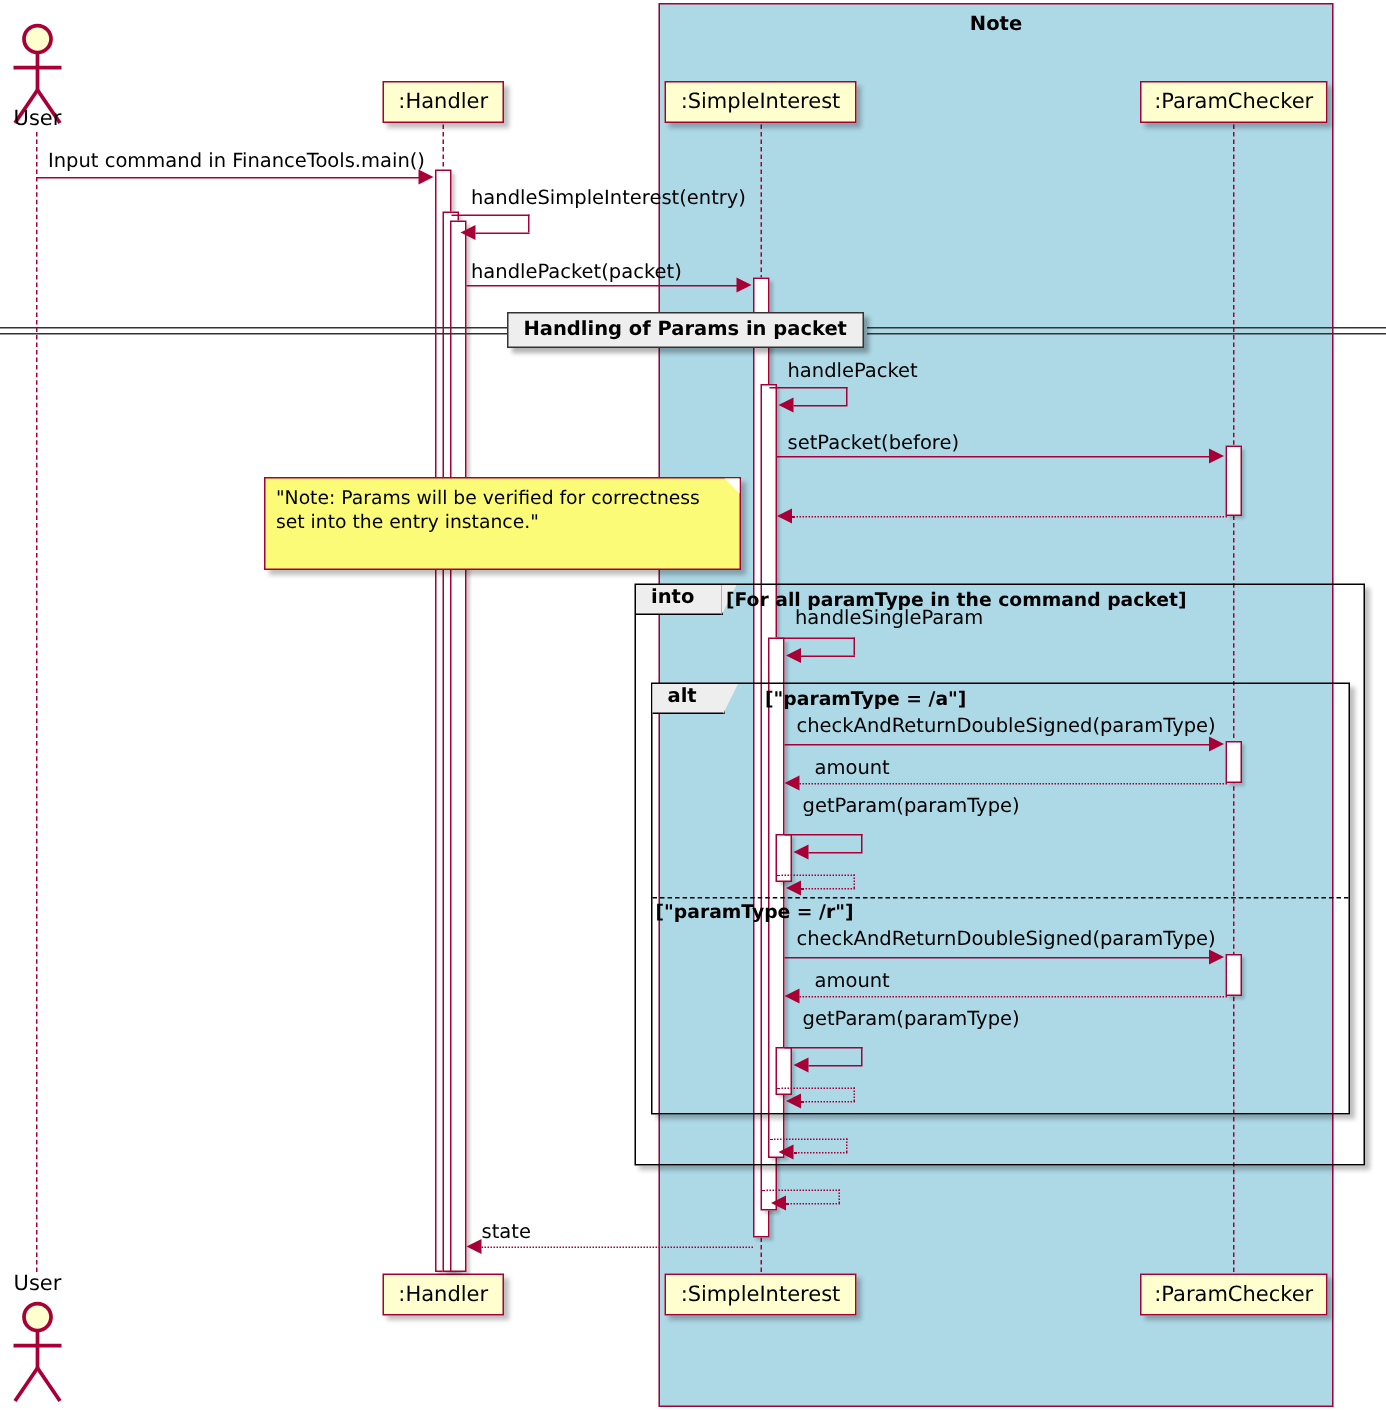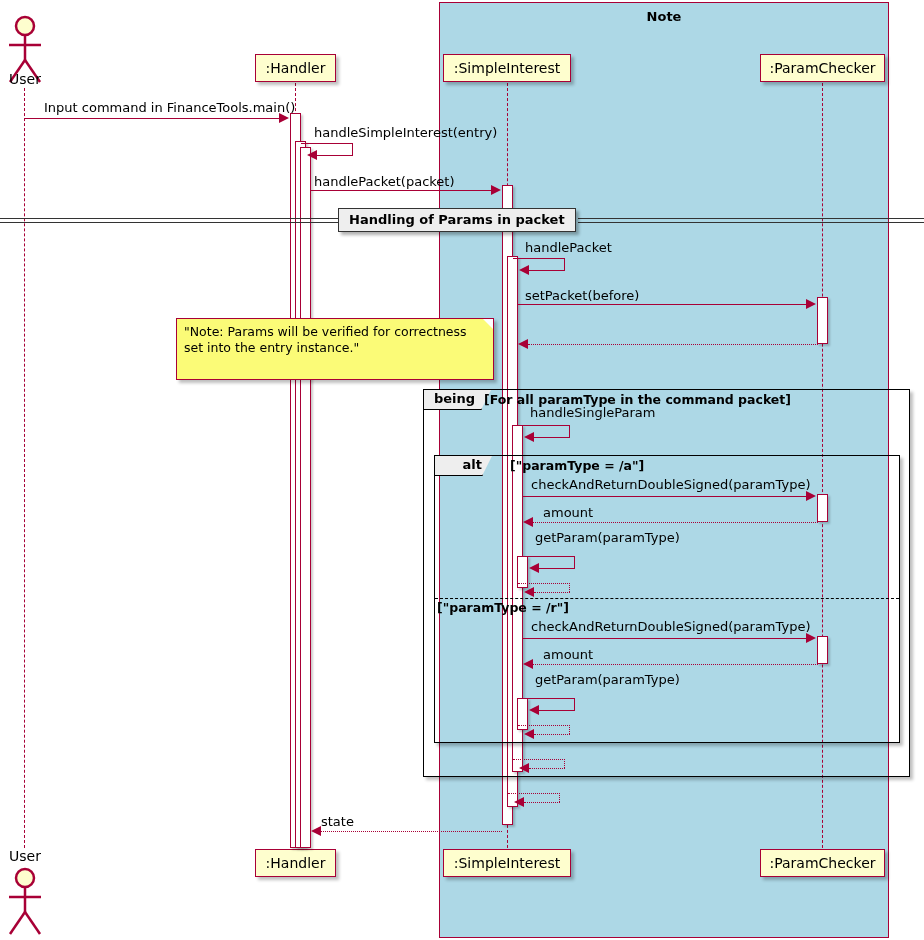--- a/index.html
+++ b/index.html
@@ -245,21 +245,21 @@
   <div class="abs activation" style="left:517px; top:556px; width:11px; height:32px;"></div>
 
   <div class="abs activation" style="left:517px; top:698px; width:11px; height:32px;"></div>
 
   <div class="abs activation" style="left:817px; top:297px; width:11px; height:47px;"></div>
 
   <div class="abs activation" style="left:817px; top:494px; width:11px; height:28px;"></div>
 
   <div class="abs activation" style="left:817px; top:636px; width:11px; height:28px;"></div>
 
-  <div class="abs msg-label" style="left:44px; top:100px;">Input command in FinanceTools.main()</div>
+  <div class="abs msg-label" style="left:32px; top:100px;">Input command in FinanceTools.main()</div>
   <div class="abs msg-line" style="left:24px; top:118px; width:256px;"></div>
   <div class="abs arrow-r" style="left:279px; top:113px;"></div>
 
   <div class="abs msg-label" style="left:314px; top:125px;">handleSimpleInterest(entry)</div>
   <div class="abs msg-line" style="left:301px; top:143px; width:52px;"></div>
   <div class="abs msg-vert" style="left:352px; top:143px; height:12px;"></div>
   <div class="abs msg-line" style="left:317px; top:155px; width:36px;"></div>
   <div class="abs arrow-l" style="left:307px; top:150px;"></div>
 
   <div class="abs msg-label" style="left:314px; top:174px;">handlePacket(packet)</div>
@@ -285,31 +285,31 @@
   <div class="abs msg-line-dotted" style="left:528px; top:344px; width:290px;"></div>
   <div class="abs arrow-l" style="left:518px; top:339px;"></div>
 
   <div class="abs note" style="left:176px; top:318px; width:318px; height:62px;">
     <div class="note-fold"></div>
     <div>"Note: Params will be verified for correctness</div>
     <div>set into the entry instance."</div>
   </div>
 
   <div class="abs fragment" style="left:423px; top:389px; width:487px; height:388px;"></div>
-  <div class="fragment-tab" style="left:424px; top:390px; width:58px;">being</div>
+  <div class="fragment-tab" style="left:424px; top:390px; width:58px;">into</div>
   <div class="fragment-cond" style="left:484px; top:392px;">[For all paramType in the command packet]</div>
 
   <div class="abs msg-label" style="left:530px; top:405px;">handleSingleParam</div>
   <div class="abs msg-line" style="left:518px; top:425px; width:52px;"></div>
   <div class="abs msg-vert" style="left:569px; top:425px; height:12px;"></div>
   <div class="abs msg-line" style="left:534px; top:437px; width:36px;"></div>
   <div class="abs arrow-l" style="left:524px; top:432px;"></div>
 
   <div class="abs fragment" style="left:434px; top:455px; width:466px; height:288px;"></div>
-  <div class="fragment-tab" style="left:435px; top:456px; width:48px;text-align:right;">alt</div>
+  <div class="fragment-tab" style="left:435px; top:456px; width:48px;">alt</div>
   <div class="fragment-cond" style="left:510px; top:458px;">["paramType = /a"]</div>
 
   <div class="abs msg-label" style="left:531px; top:477px;">checkAndReturnDoubleSigned(paramType)</div>
   <div class="abs msg-line" style="left:523px; top:496px; width:284px;"></div>
   <div class="abs arrow-r" style="left:806px; top:491px;"></div>
 
   <div class="abs msg-label" style="left:543px; top:505px;">amount</div>
   <div class="abs msg-line-dotted" style="left:533px; top:522px; width:285px;"></div>
   <div class="abs arrow-l" style="left:523px; top:517px;"></div>
 

